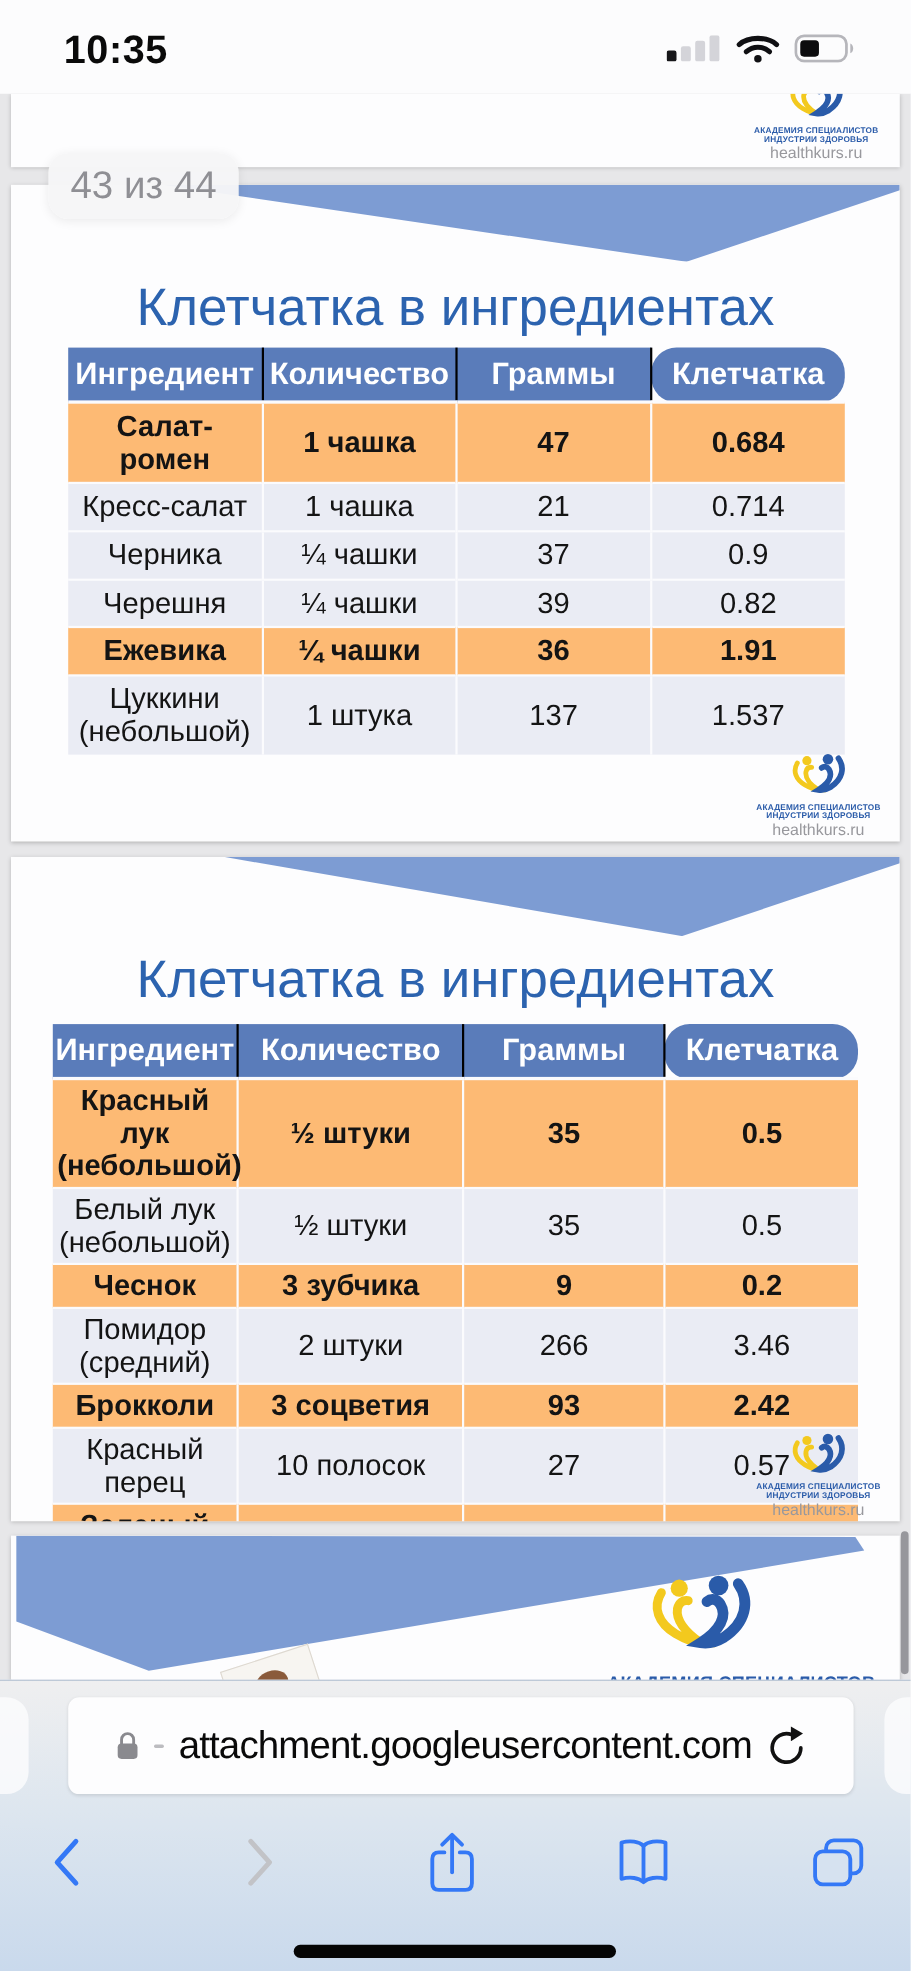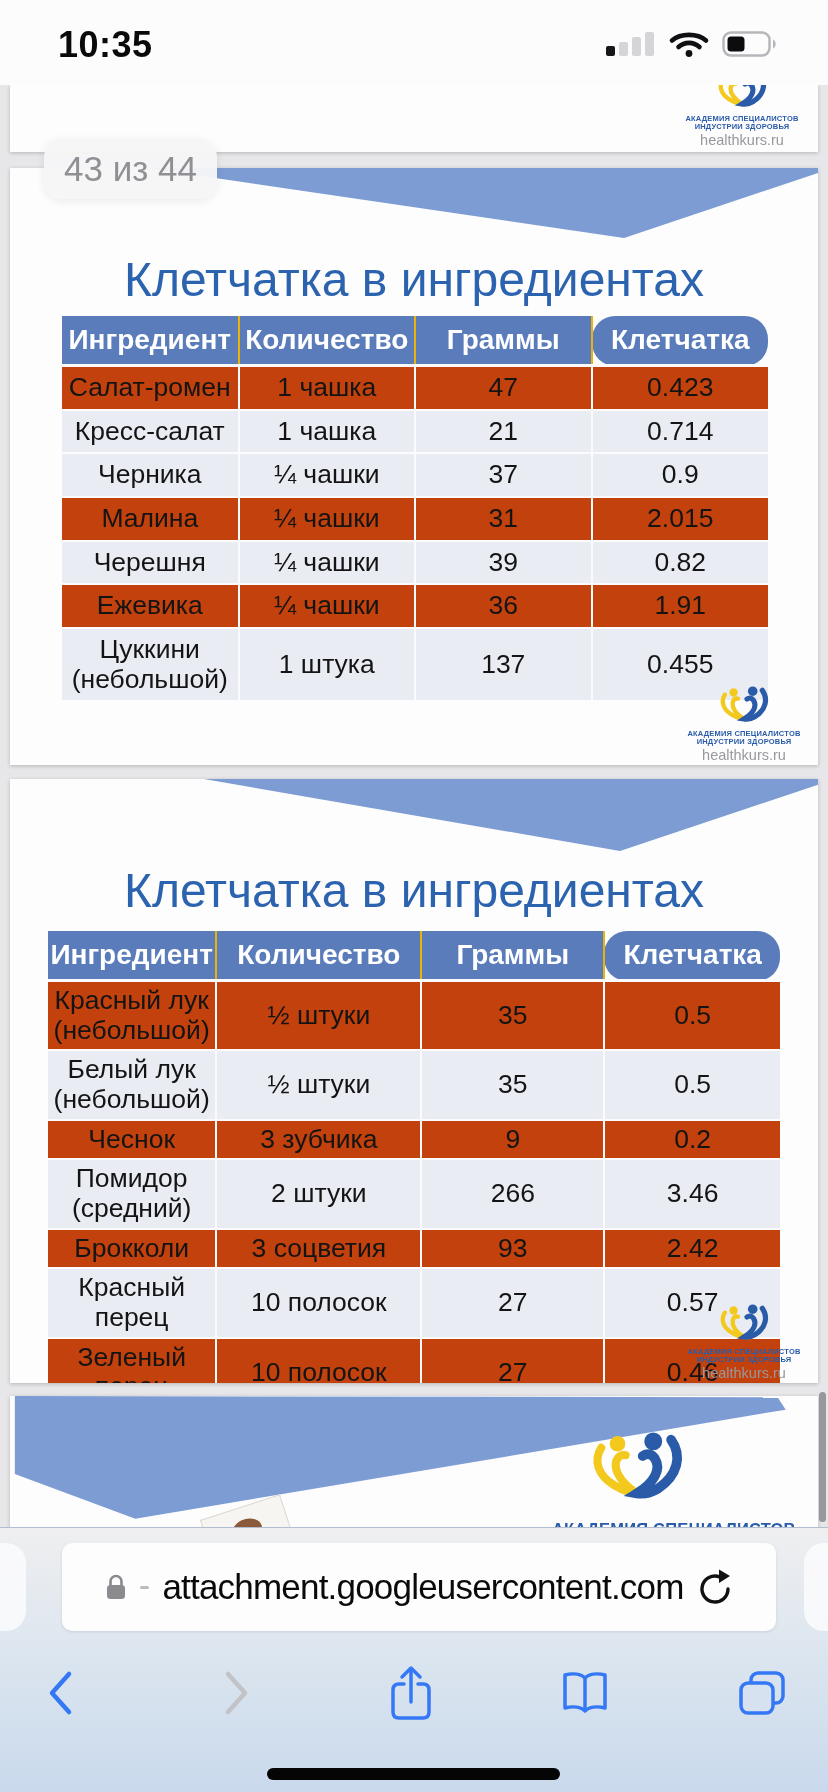--- a/index.html
+++ b/index.html
@@ -25,28 +25,28 @@
   .vshape.vb { height:72px; clip-path:polygon(24% 0,100% 0,100% 8%,75.5% 100%); }
   .vshape.vc { height:124px; clip-path:polygon(.6% 0,95% 1%,96% 11%,15.5% 99%,.6% 63%); }
 
   .slide-title { position:absolute; top:84px; left:0; right:0; text-align:center;
                  font-size:48px; font-weight:500; color:#2c63af; }
 
   table { border-collapse:collapse; table-layout:fixed; position:absolute; }
   .tbl-a { top:148px; left:52px; width:706px; }
   .tbl-b { top:152px; left:38px; width:732px; }
   th { background:#5a7cba; color:#fff; font-size:28px; font-weight:700; padding:8px 2px;
-       border-right:2px solid #eab308; border-bottom:3px solid #fbfbfd; }
+       border-right:2px solid #000000; border-bottom:3px solid #fbfbfd; }
   th:last-child { border-right:none;border-radius:23px; }
   td { font-size:26.5px; color:#141414; text-align:center; vertical-align:middle; line-height:1.12;
        border-top:2px solid #fbfbfd; border-right:2px solid #fbfbfd; }
   td:last-child { border-right:none; }
   .tbl-a td { padding:6px 4px; }
   .tbl-b td { padding:4px 4px; }
-  tr.odd td { background:#c2410c; }
+  tr.odd td { background:#fdba74;font-weight:bold; }
   tr.even td { background:#eaecf4; }
   .tbl-a th:nth-child(1){width:25%}.tbl-a th:nth-child(2){width:25%}.tbl-a th:nth-child(3){width:25%}.tbl-a th:nth-child(4){width:25%}
   .tbl-b th:nth-child(1){width:23%}.tbl-b th:nth-child(2){width:28%}.tbl-b th:nth-child(3){width:25%}.tbl-b th:nth-child(4){width:24%}
 
   
   .brand { position:absolute; text-align:center; line-height:1.05; }
   .brand-sm { right:14px; bottom:2px; width:120px; }
   .slide-prev .brand-sm { right:16px; bottom:4px; }
   .brand .org { font-size:7.5px; font-weight:700; color:#2a5ba9; letter-spacing:.2px; white-space:nowrap; }
   .brand .site { font-size:14.5px; color:#98989d; margin-top:2px; }
@@ -133,57 +133,51 @@
               <th>Количество</th>
               <th>Граммы</th>
               <th>Клетчатка</th>
             </tr>
           </thead>
           <tbody>
             <tr class="odd">
               <td>Салат-ромен</td>
               <td>1 чашка</td>
               <td>47</td>
-              <td>0.423</td>
+              <td>0.684</td>
             </tr>
             <tr class="even">
               <td>Кресс-салат</td>
               <td>1 чашка</td>
               <td>21</td>
               <td>0.714</td>
             </tr>
             <tr class="even">
               <td>Черника</td>
               <td>¼ чашки</td>
               <td>37</td>
               <td>0.9</td>
             </tr>
-            <tr class="odd">
-              <td>Малина</td>
-              <td>¼ чашки</td>
-              <td>31</td>
-              <td>2.015</td>
-            </tr>
             <tr class="even">
               <td>Черешня</td>
               <td>¼ чашки</td>
               <td>39</td>
               <td>0.82</td>
             </tr>
             <tr class="odd">
               <td>Ежевика</td>
               <td>¼ чашки</td>
               <td>36</td>
               <td>1.91</td>
             </tr>
             <tr class="even">
               <td>Цуккини (небольшой)</td>
               <td>1 штука</td>
               <td>137</td>
-              <td>0.455</td>
+              <td>1.537</td>
             </tr>
           </tbody>
         </table>
       <div class="brand brand-sm">
         <svg width="56" height="40" viewBox="0 0 64 46">
           <circle cx="20" cy="7.5" r="4.8" fill="#f3c91e"></circle>
           <path d="M10 10 C5 18 8 27 18 33 C24 36.5 29 38 32 38 C23 32 18 25 19 19 C19.8 15.5 22 14 25 14.5" fill="none" stroke="#f3c91e" stroke-width="5" stroke-linecap="round"></path>
           <circle cx="42" cy="6" r="5.5" fill="#2a5ba9"></circle>
           <path d="M53 5 C60 15 57 27 45 35 C40 38 35 38.5 32 38 C43 31 47 23 43 16.5 C41 13.5 38 13 35.5 15" fill="none" stroke="#2a5ba9" stroke-width="6" stroke-linecap="round"></path>
         </svg>

